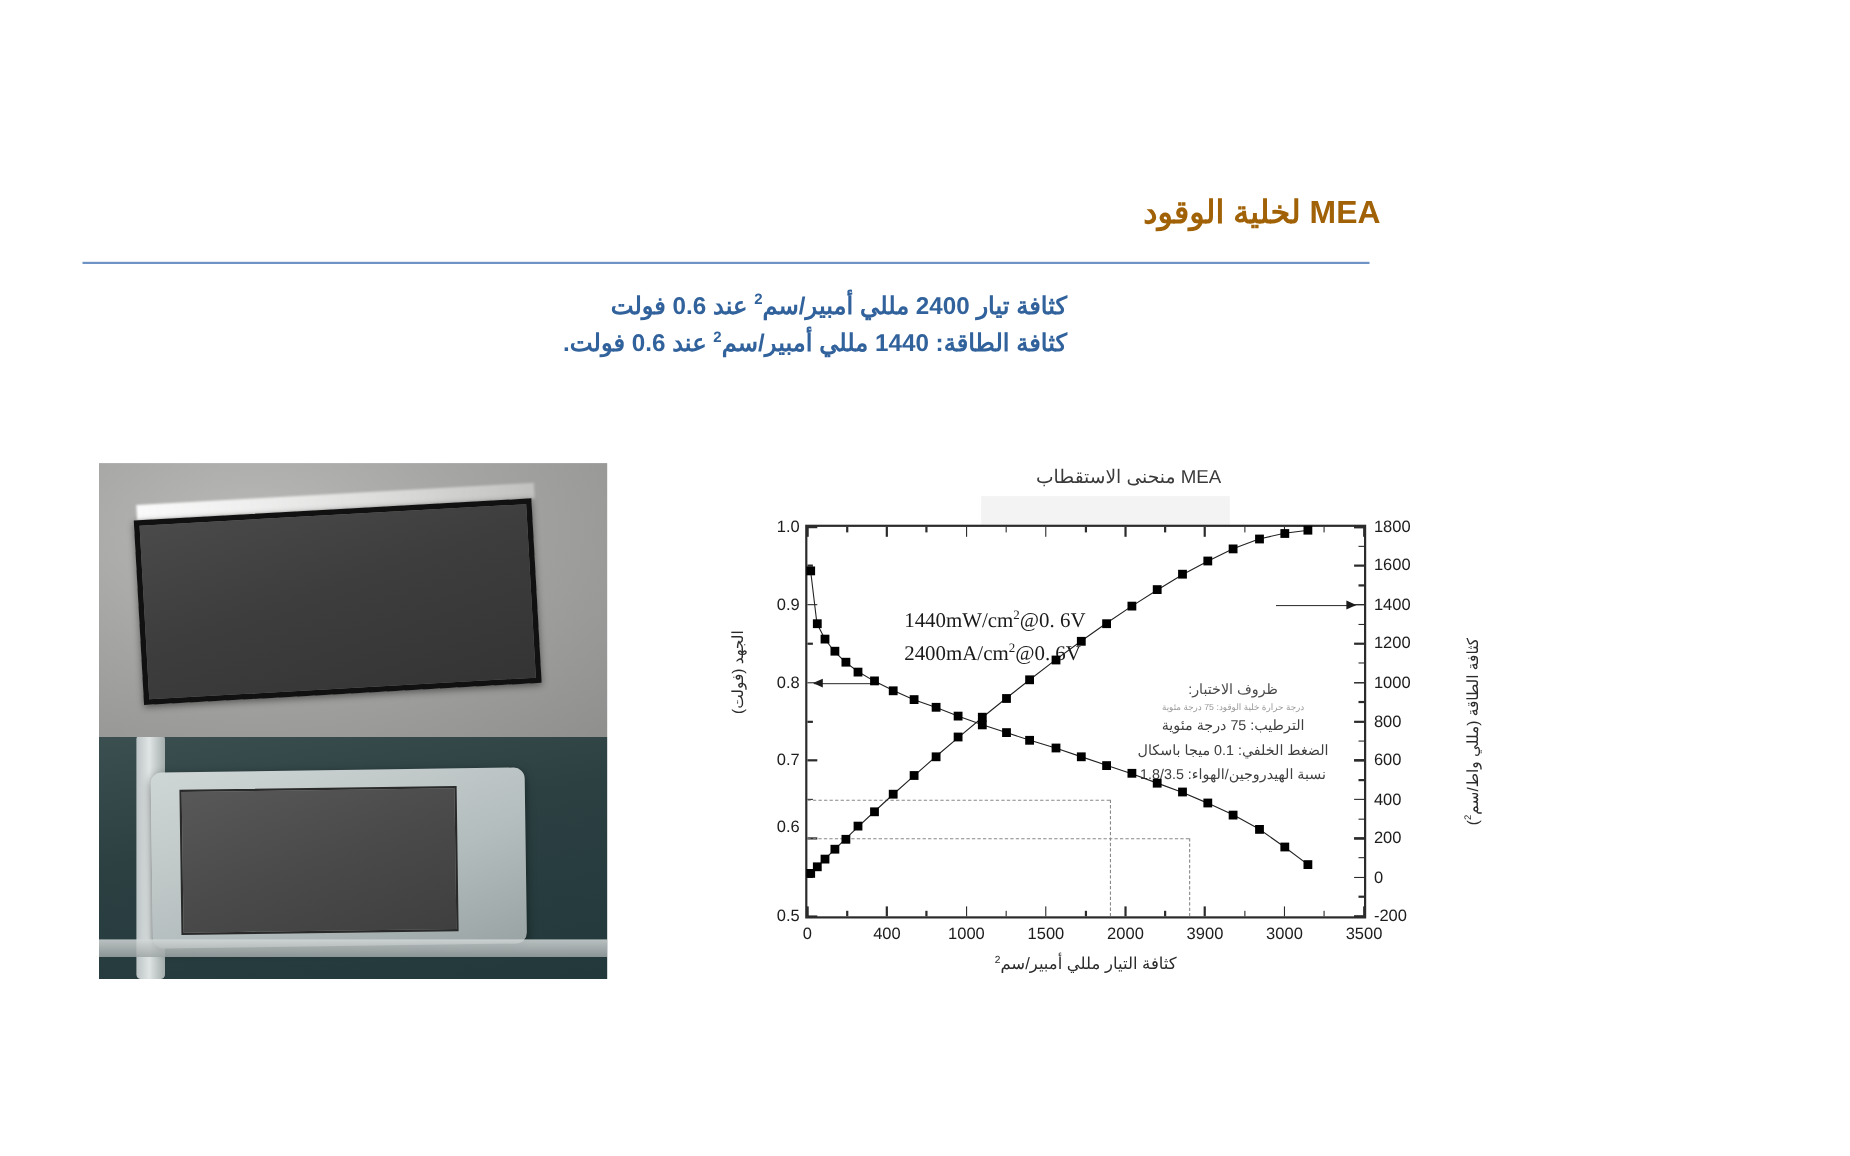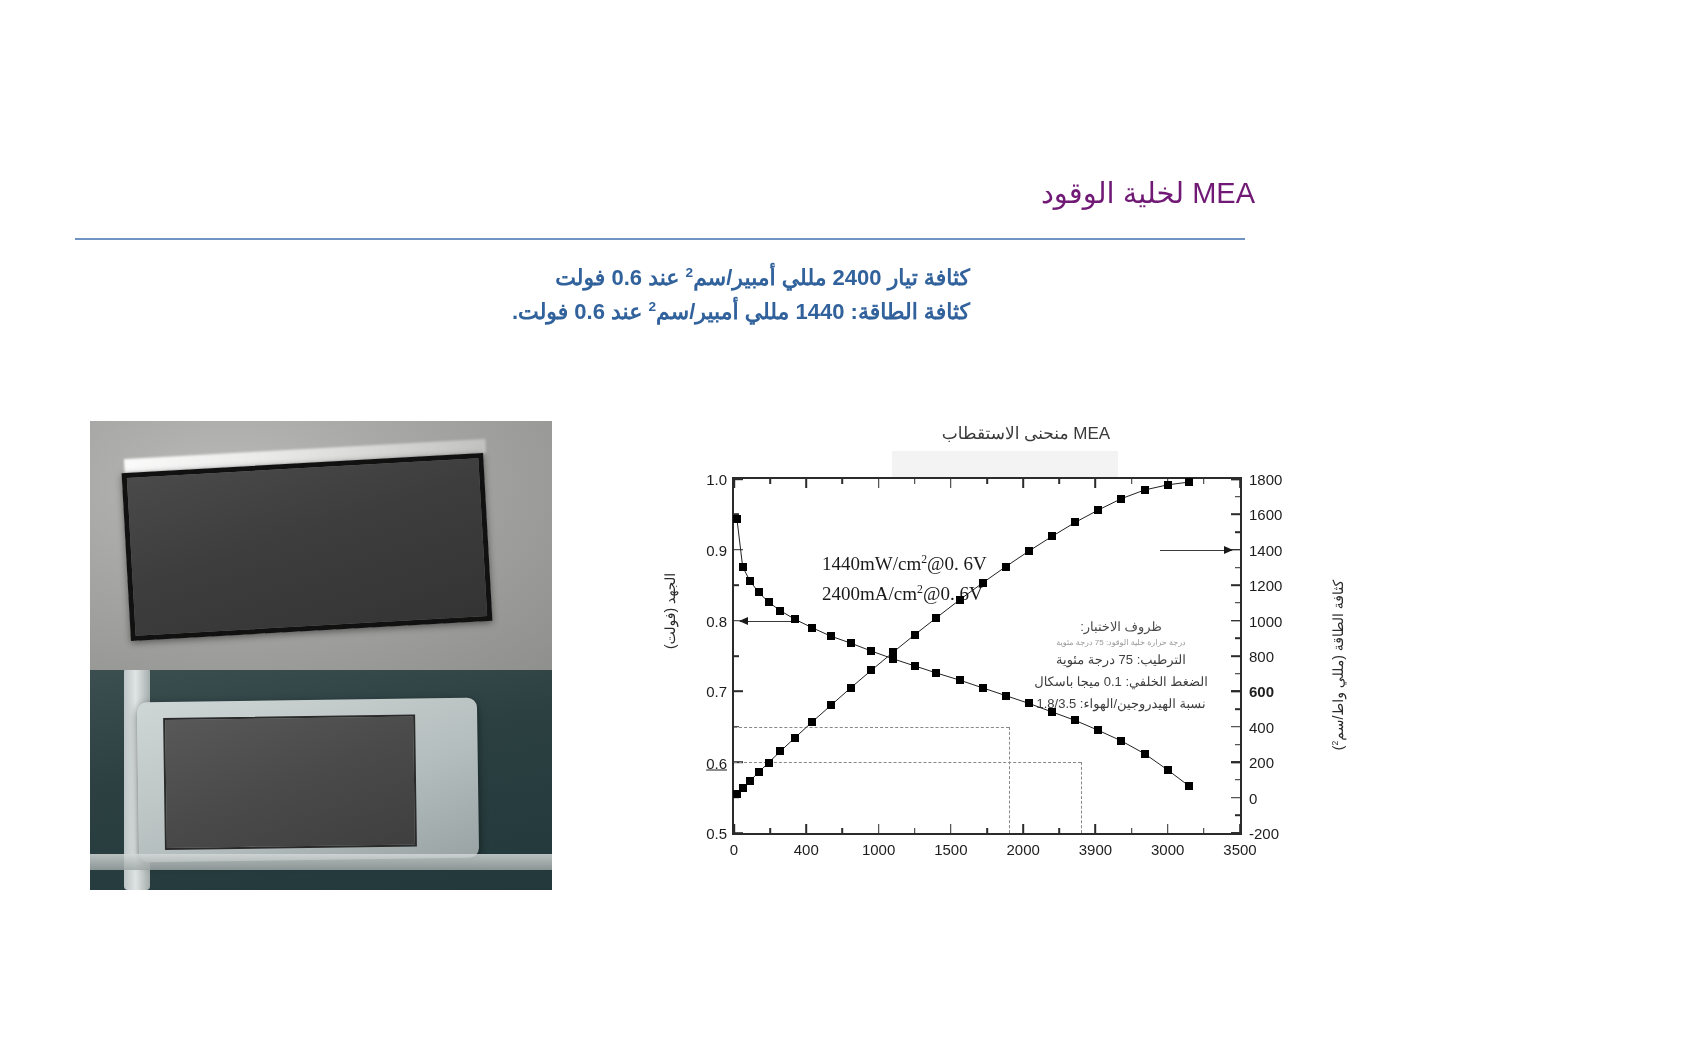--- a/index.html
+++ b/index.html
@@ -7,21 +7,21 @@
     width:1682px;height:1051px;background:#ffffff;
     font-family:"Liberation Sans", sans-serif;
     overflow:hidden;position:relative;
   }
   .slide{position:absolute;inset:0;background:#fff;}
 
   
   .slide-title{
     position:absolute;left:75px;top:176px;width:1180px;
     text-align:right;direction:rtl;
-    font-size:29px;font-weight:400;color:#701a75;
+    font-size:29px;font-weight:700;color:#a16207;
     letter-spacing:0px;white-space:nowrap;
   }
   .title-rule{
     position:absolute;left:75px;top:238px;width:1170px;height:2px;
     background:#6f93c4;
   }
 
   
   .body-block{
     position:absolute;left:75px;top:255px;width:1135px;
@@ -184,20 +184,21 @@
       <div class="mea-bar"></div>
     </div>
   </div>
 
   <div class="chart-wrap">
     <div class="ghost-band"></div>
     <div class="chart-title">MEA منحنى الاستقطاب</div>
 
     <div class="axis-label-left">الجهد (فولت)</div>
     <div class="axis-label-right"><span>كثافة الطاقة (مللي واط/سم</span><sup>2</sup><span>)</span></div>
+    <div class="axis-label-bottom"><span>كثافة التيار مللي أمبير/سم</span><sup>2</sup></div>
 
     <div class="plot" id="plot">
 
       <div class="annot" id="annot1" style="left:88px;top:74px;"><span>1440</span><span>mW/cm</span><sup>2</sup><span>@0. 6V</span></div>
       <div class="annot" id="annot2" style="left:88px;top:104px;"><span>2400</span><span>mA/cm</span><sup>2</sup><span>@0. 6V</span></div>
 
       <div class="cond-box" style="left:292px;top:140px;">
         <div class="cond-head">ظروف الاختبار:</div>
         <div class="cond-faint">درجة حرارة خلية الوقود: 75 درجة مئوية</div>
         <div class="cond-line">الترطيب: 75 درجة مئوية</div>
@@ -218,21 +219,21 @@
         <div class="tick-l" style="top: 141.6px;"></div>
         <div class="tick-r" style="top: 141.6px;"></div>
         <div class="ytick-l" style="top: 141.6px;">0.8</div>
         <div class="tick-l minor" style="top: 177px;"></div>
         <div class="tick-l" style="top: 212.4px;"></div>
         <div class="tick-r" style="top: 212.4px;"></div>
         <div class="ytick-l" style="top: 212.4px;">0.7</div>
         <div class="tick-l minor" style="top: 247.8px;"></div>
         <div class="tick-l" style="top: 283.2px;"></div>
         <div class="tick-r" style="top: 283.2px;"></div>
-        <div class="ytick-l" style="top: 284px; text-decoration: underline;">0.6</div>
+        <div class="ytick-l" style="top: 273px;">0.6</div>
         <div class="tick-l minor" style="top: 318.6px;"></div>
         <div class="tick-l" style="top: 354px;"></div>
         <div class="tick-r" style="top: 354px;"></div>
         <div class="ytick-l" style="top: 354px;">0.5</div>
         <div class="tick-r" style="top: 0px;"></div>
         <div class="ytick-r" style="top: 0px;">1800</div>
         <div class="tick-r minor" style="top: 17.7px;"></div>
         <div class="tick-r" style="top: 35.4px;"></div>
         <div class="ytick-r" style="top: 35.4px;">1600</div>
         <div class="tick-r minor" style="top: 53.1px;"></div>
@@ -242,21 +243,21 @@
         <div class="tick-r" style="top: 106.2px;"></div>
         <div class="ytick-r" style="top: 106.2px;">1200</div>
         <div class="tick-r minor" style="top: 123.9px;"></div>
         <div class="tick-r" style="top: 141.6px;"></div>
         <div class="ytick-r" style="top: 141.6px;">1000</div>
         <div class="tick-r minor" style="top: 159.3px;"></div>
         <div class="tick-r" style="top: 177px;"></div>
         <div class="ytick-r" style="top: 177px;">800</div>
         <div class="tick-r minor" style="top: 194.7px;"></div>
         <div class="tick-r" style="top: 212.4px;"></div>
-        <div class="ytick-r" style="top: 212.4px; font-weight: bold;">600</div>
+        <div class="ytick-r" style="top: 212.4px;">600</div>
         <div class="tick-r minor" style="top: 230.1px;"></div>
         <div class="tick-r" style="top: 247.8px;"></div>
         <div class="ytick-r" style="top: 247.8px;">400</div>
         <div class="tick-r minor" style="top: 265.5px;"></div>
         <div class="tick-r" style="top: 283.2px;"></div>
         <div class="ytick-r" style="top: 283.2px;">200</div>
         <div class="tick-r minor" style="top: 300.9px;"></div>
         <div class="tick-r" style="top: 318.6px;"></div>
         <div class="ytick-r" style="top: 318.6px;">0</div>
         <div class="tick-r minor" style="top: 336.3px;"></div>

